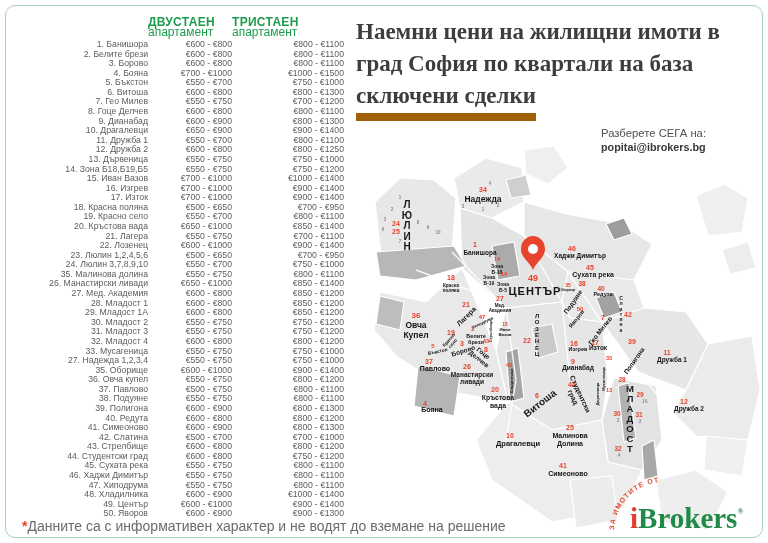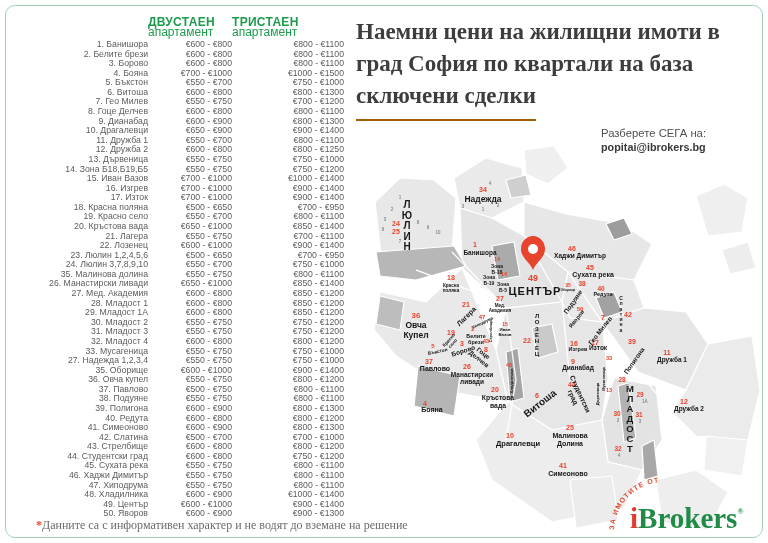--- a/index.html
+++ b/index.html
@@ -7,27 +7,27 @@
         font-family:"Liberation Sans",sans-serif;}
   .frame{position:absolute;inset:5px;border:1.5px solid #a5d2b6;border-radius:10px;pointer-events:none;z-index:9;}
 
   
   .rajon{position:absolute;left:22px;top:12px;font-size:26px;font-weight:800;color:#1d9c4d;letter-spacing:.5px;}
   .colhead{position:absolute;top:17px;font-size:12px;line-height:10px;color:#1d9c4d;}
   .colhead b{font-weight:800;letter-spacing:.3px;}
   #rows{position:absolute;left:22px;top:39px;width:322px;}
   .row{display:grid;grid-template-columns:126px 84px 1fr;height:9.58px;align-items:center;
        font-size:8.7px;color:#5c5c5c;white-space:nowrap;text-align:right;}
-  .footnote{position:absolute;left:36px;top:518px;font-size:12px;color:#6b6b6b;font-family:Liberation Serif, serif;}
+  .footnote{position:absolute;left:22px;top:518px;font-size:14px;color:#6b6b6b;}
   .footnote .star{color:#e8432d;font-weight:700;}
 
   
   .title{position:absolute;left:356px;top:16px;width:400px;z-index:3;
          font-family:"Liberation Serif",serif;font-weight:700;font-size:23px;line-height:32px;color:#3d3d3d;}
-  .title .ul{display:inline-block;border-bottom:2px solid #a16207;padding-bottom:7px;}
+  .title .ul{display:inline-block;border-bottom:8px solid #a16207;padding-bottom:1px;}
 
   
   .cta{position:absolute;left:601px;top:126px;width:158px;z-index:4;font-size:11.3px;line-height:14px;color:#4f4f4f;}
   .cta .l2{}
   .cta .mail{font-weight:800;color:#383838;font-size:10.8px;}
 
   
   #map{position:absolute;left:356px;top:140px;width:406px;height:400px;z-index:1;}
   #map polygon{stroke:#ffffff;stroke-width:1.2;stroke-linejoin:round;}
   .mnum{fill:#e8432d;font-weight:800;font-family:"Liberation Sans",sans-serif;}

